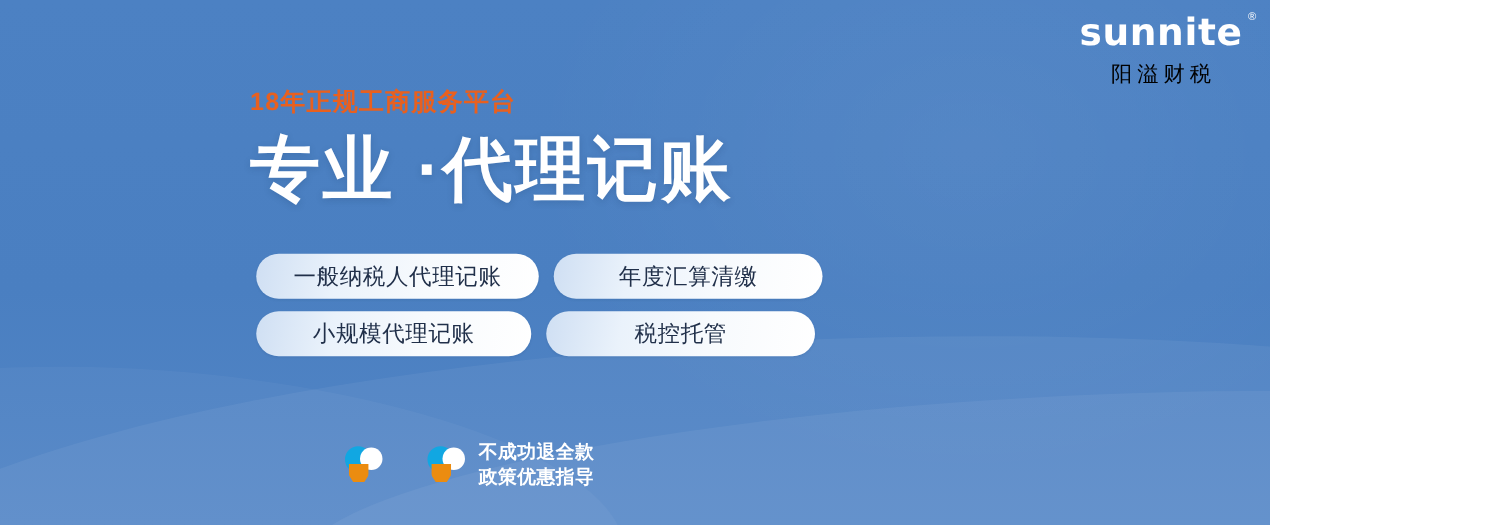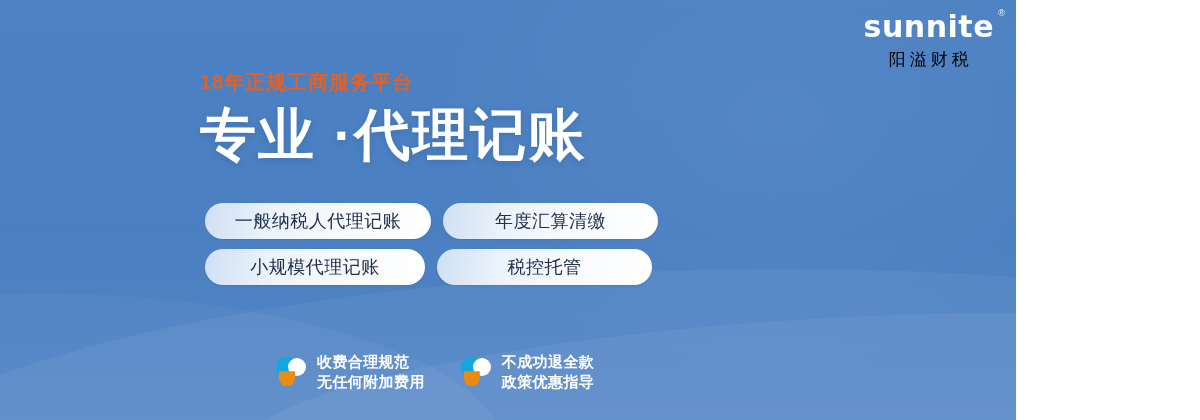--- a/index.html
+++ b/index.html
@@ -246,24 +246,20 @@
     </div>
   </div>
 
   <div class="features">
 
     <div class="feature">
       <span class="feat-icon">
         <span class="dot-blue"></span>
         <span class="dot-white"></span>
         <span class="drop-orange"></span>
-      </span>
-      <span class="feat-text">
-        <span class="feat-line" style="display: block;">收费合理规范</span>
-        <span class="feat-line" style="display: block;">无任何附加费用</span>
       </span>
     </div>
 
 
     <div class="feature">
       <span class="feat-icon">
         <span class="dot-blue"></span>
         <span class="dot-white"></span>
         <span class="drop-orange"></span>
       </span>

